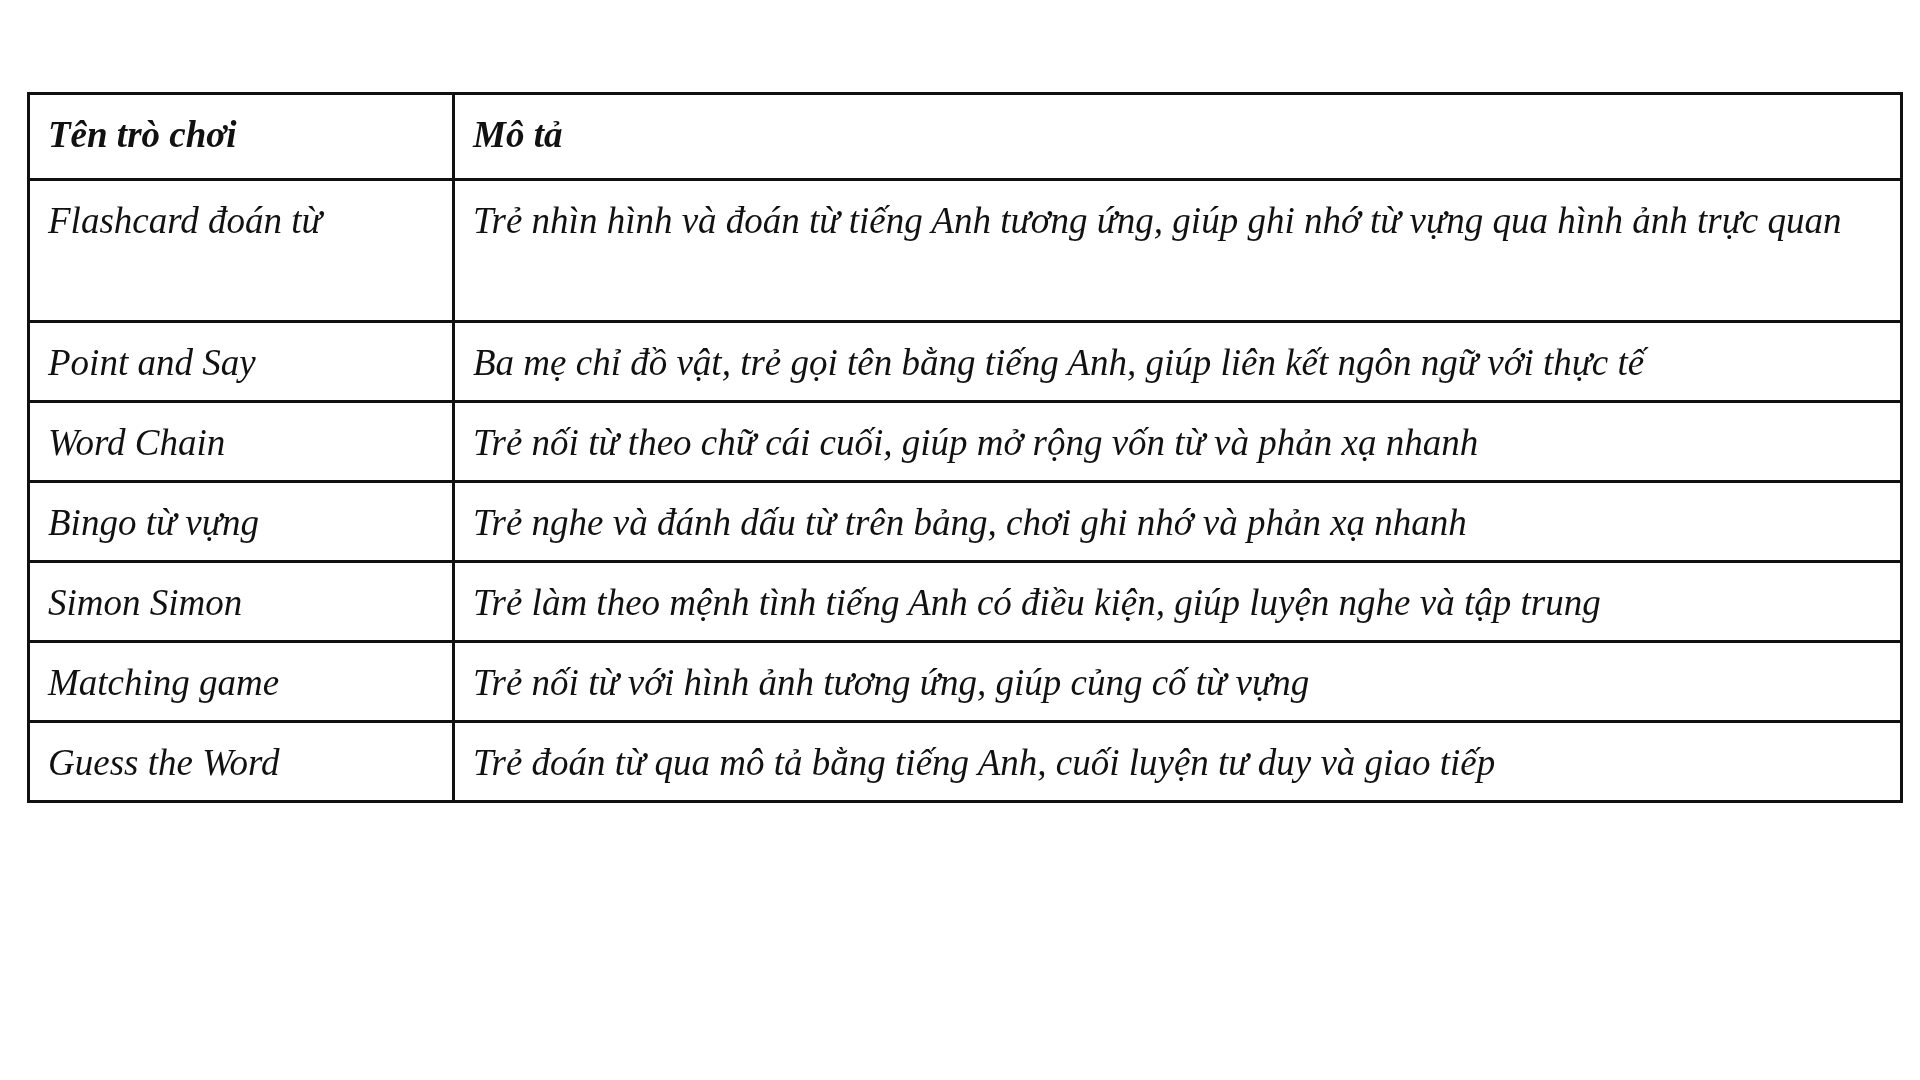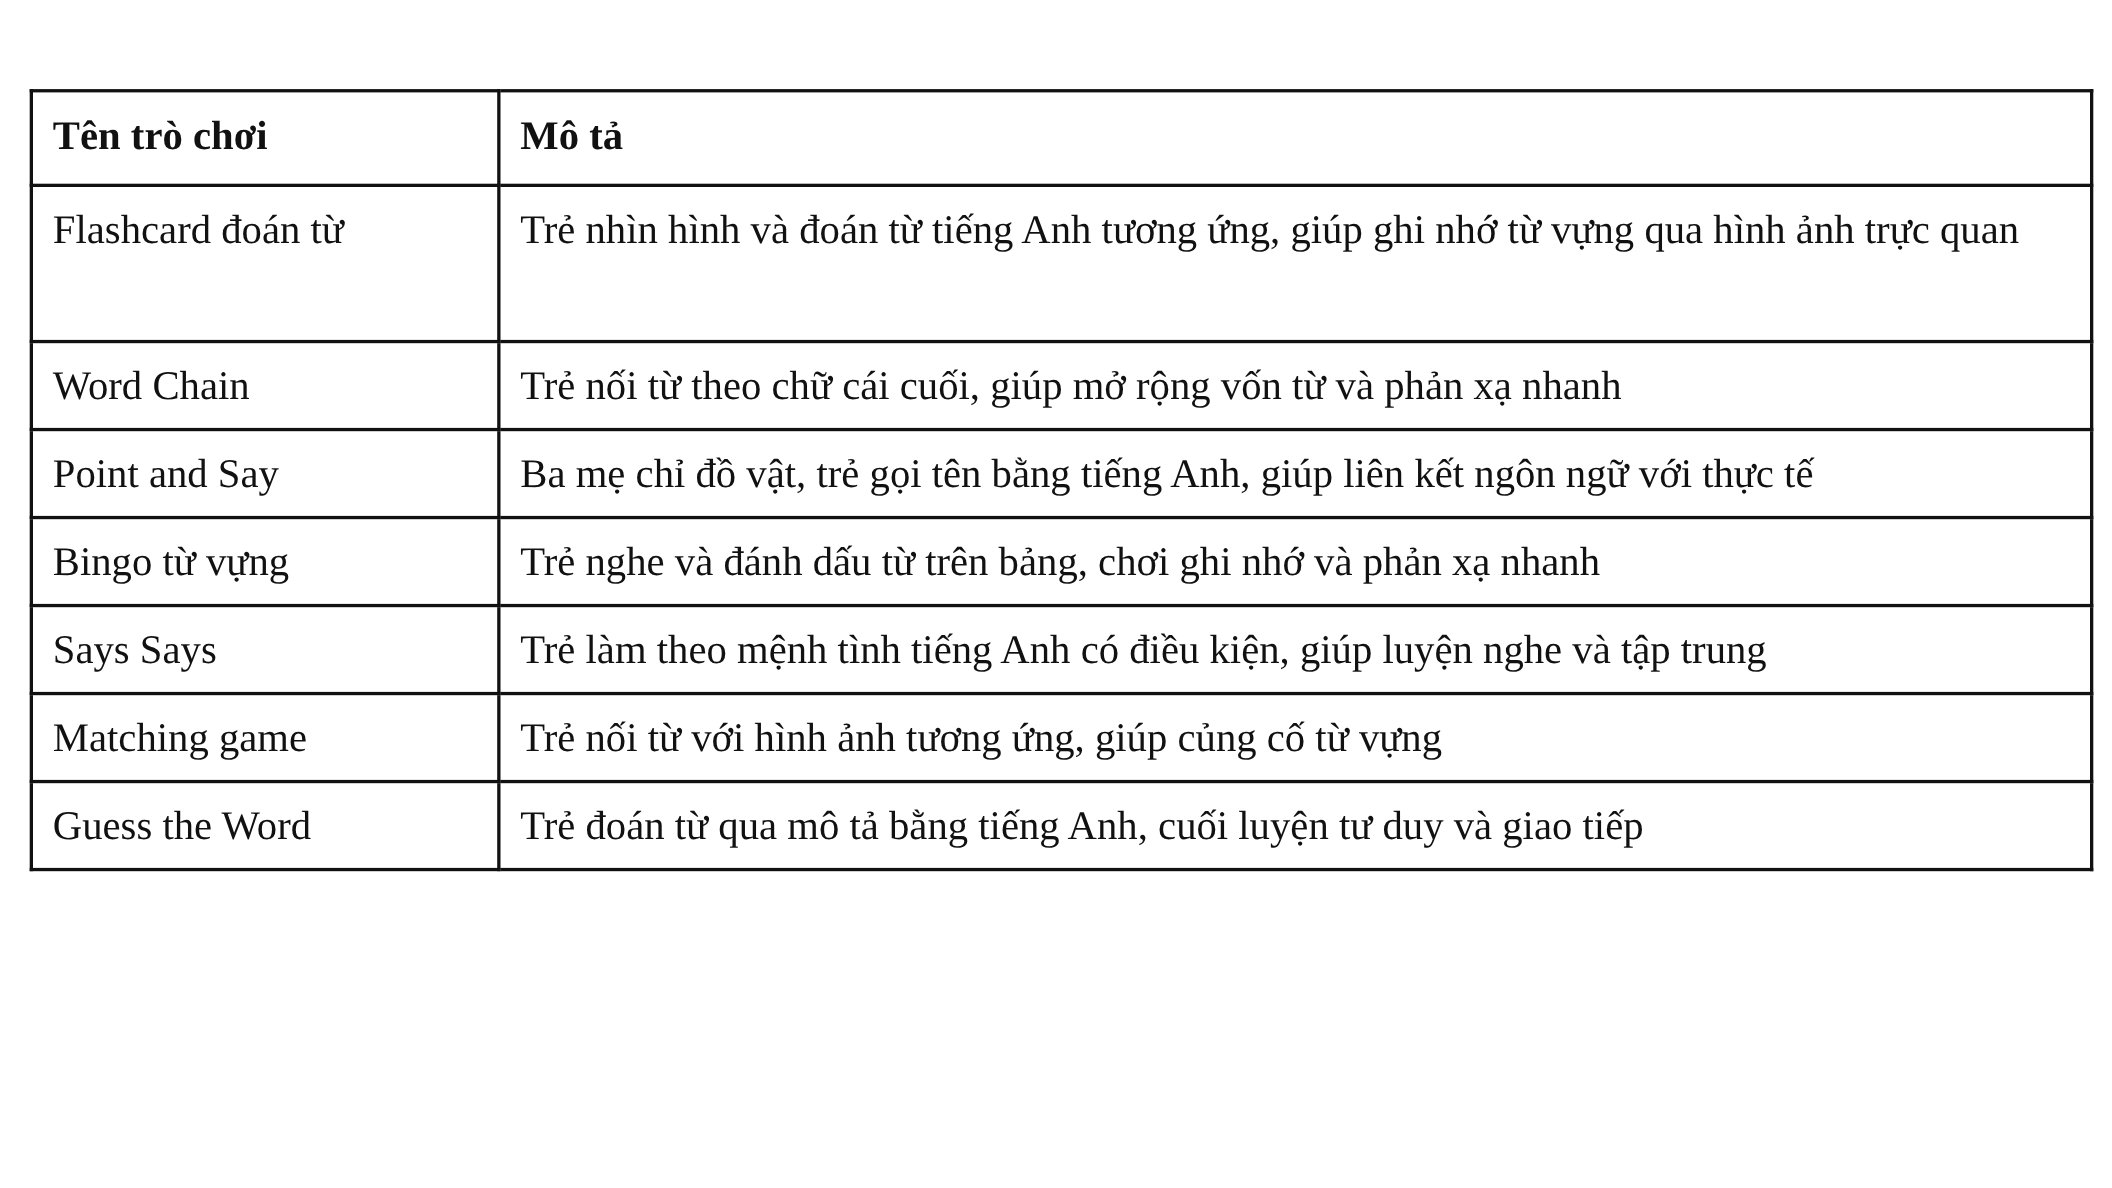--- a/index.html
+++ b/index.html
@@ -11,26 +11,27 @@
       width: 1920px;
       height: 1080px;
       position: relative;
       overflow: hidden;
       font-family: "Liberation Serif", "DejaVu Serif", serif;
       color: #111111;
     }
     .games-table {
       position: absolute;
       left: 27px;
-      top: 81px;
+      top: 92px;
       width: 1873px;
       border-collapse: collapse;
       table-layout: fixed;
       font-size: 37px;
       line-height: 47px;
+      font-style: italic;
     }
     .games-table col.c1 { width: 425px; }
     .games-table col.c2 { width: 1448px; }
     .games-table th,
     .games-table td {
       border: 3px solid #111111;
       text-align: left;
       vertical-align: top;
       padding: 16px 18px 14px 18px;
       font-weight: normal;
@@ -59,33 +60,33 @@
       <th>Tên trò chơi</th>
       <th>Mô tả</th>
     </tr>
   </thead>
   <tbody>
     <tr class="multi">
       <td>Flashcard đoán từ</td>
       <td>Trẻ nhìn hình và đoán từ tiếng Anh tương ứng, giúp ghi nhớ từ vựng qua hình ảnh trực quan</td>
     </tr>
     <tr>
+      <td>Point and Say</td>
+      <td>Ba mẹ chỉ đồ vật, trẻ gọi tên bằng tiếng Anh, giúp liên kết ngôn ngữ với thực tế</td>
+    </tr>
+    <tr>
       <td>Word Chain</td>
       <td>Trẻ nối từ theo chữ cái cuối, giúp mở rộng vốn từ và phản xạ nhanh</td>
-    </tr>
-    <tr>
-      <td>Point and Say</td>
-      <td>Ba mẹ chỉ đồ vật, trẻ gọi tên bằng tiếng Anh, giúp liên kết ngôn ngữ với thực tế</td>
     </tr>
     <tr>
       <td>Bingo từ vựng</td>
       <td>Trẻ nghe và đánh dấu từ trên bảng, chơi ghi nhớ và phản xạ nhanh</td>
     </tr>
     <tr>
-      <td>Says Says</td>
+      <td>Simon Simon</td>
       <td>Trẻ làm theo mệnh tình tiếng Anh có điều kiện, giúp luyện nghe và tập trung</td>
     </tr>
     <tr>
       <td>Matching game</td>
       <td>Trẻ nối từ với hình ảnh tương ứng, giúp củng cố từ vựng</td>
     </tr>
     <tr>
       <td>Guess the Word</td>
       <td>Trẻ đoán từ qua mô tả bằng tiếng Anh, cuối luyện tư duy và giao tiếp</td>
     </tr>

